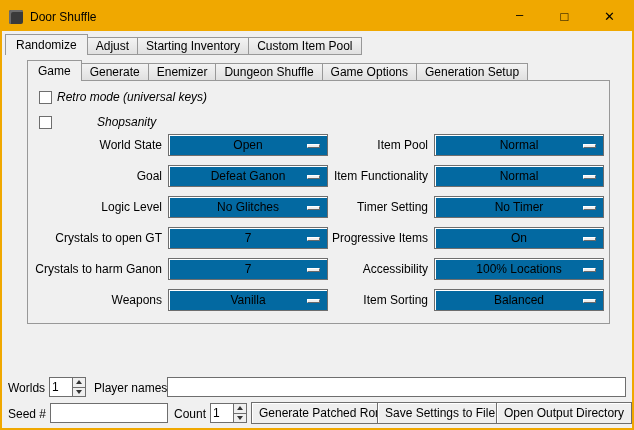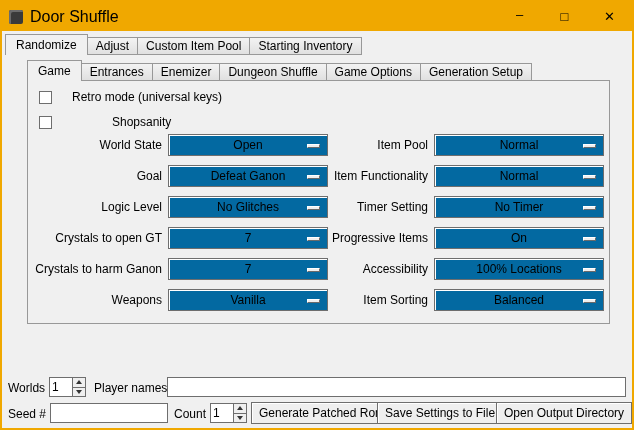--- a/index.html
+++ b/index.html
@@ -17,21 +17,21 @@
   .titlebar {
     position:absolute; top:0; left:0; right:0; height:29px;
     background:#f0a800;
     display:flex; align-items:center;
   }
   .app-icon {
     width:14px; height:14px; margin-left:7px;
     background:#3a3a3a; border-radius:2px;
     box-shadow: inset 2px 2px 0 #6b6b6b;
   }
-  .win-title { margin-left:7px; font-size:16px; }
+  .win-title { margin-left:7px; font-size:12px; }
   .caption-buttons { margin-left:auto; display:flex; height:29px; }
   .cap-btn {
     width:45px; height:29px; display:flex; align-items:center; justify-content:center;
     font-size:13px; cursor:default;
   }
   .cap-btn.min span { position:relative; top:-2px; }
 
   
   .tabbar { position:absolute; display:flex; align-items:flex-end; z-index:2; }
   .tabbar.outer { left:3px; top:32px; height:21px; }
@@ -59,21 +59,21 @@
   }
 
   
   .check-row { position:absolute; left:11px; display:flex; align-items:center; height:16px; }
   .check-row.r0 { top:8px; }
   .check-row.r1 { top:33px;gap:40px; }
   .checkbox {
     width:13px; height:13px; background:#fff;
     border:1px solid #6e6e6e;
   }
-  .check-label { margin-left:20px; }
+  .check-label { margin-left:5px;font-style:italic; }
 
   
   .col { position:absolute; top:53px; }
   .col.left { left:0; }
   .col.right { left:241px; }
   .drow { display:flex; align-items:center; height:22px; margin-bottom:9px; }
   .dlabel { text-align:right; padding-right:6px; white-space:nowrap; }
   .col.left .dlabel { width:140px; }
   .col.right .dlabel { width:165px; }
   .dbtn {
@@ -141,27 +141,27 @@
         </div>
       <div class="cap-btn">
           <span>✕</span>
         </div>
     </div>
   </div>
 
   <div class="tabbar outer">
     <div class="tab selected">Randomize</div>
     <div class="tab">Adjust</div>
+    <div class="tab">Starting Inventory</div>
     <div class="tab">Custom Item Pool</div>
-    <div class="tab">Starting Inventory</div>
   </div>
 
   <div class="tabbar inner">
     <div class="tab selected">Game</div>
-    <div class="tab">Entrances</div>
+    <div class="tab">Generate</div>
     <div class="tab">Enemizer</div>
     <div class="tab">Dungeon Shuffle</div>
     <div class="tab">Game Options</div>
     <div class="tab">Generation Setup</div>
   </div>
 
   <div class="pane">
 
     <div class="check-row r0">
       <div class="checkbox"></div>

